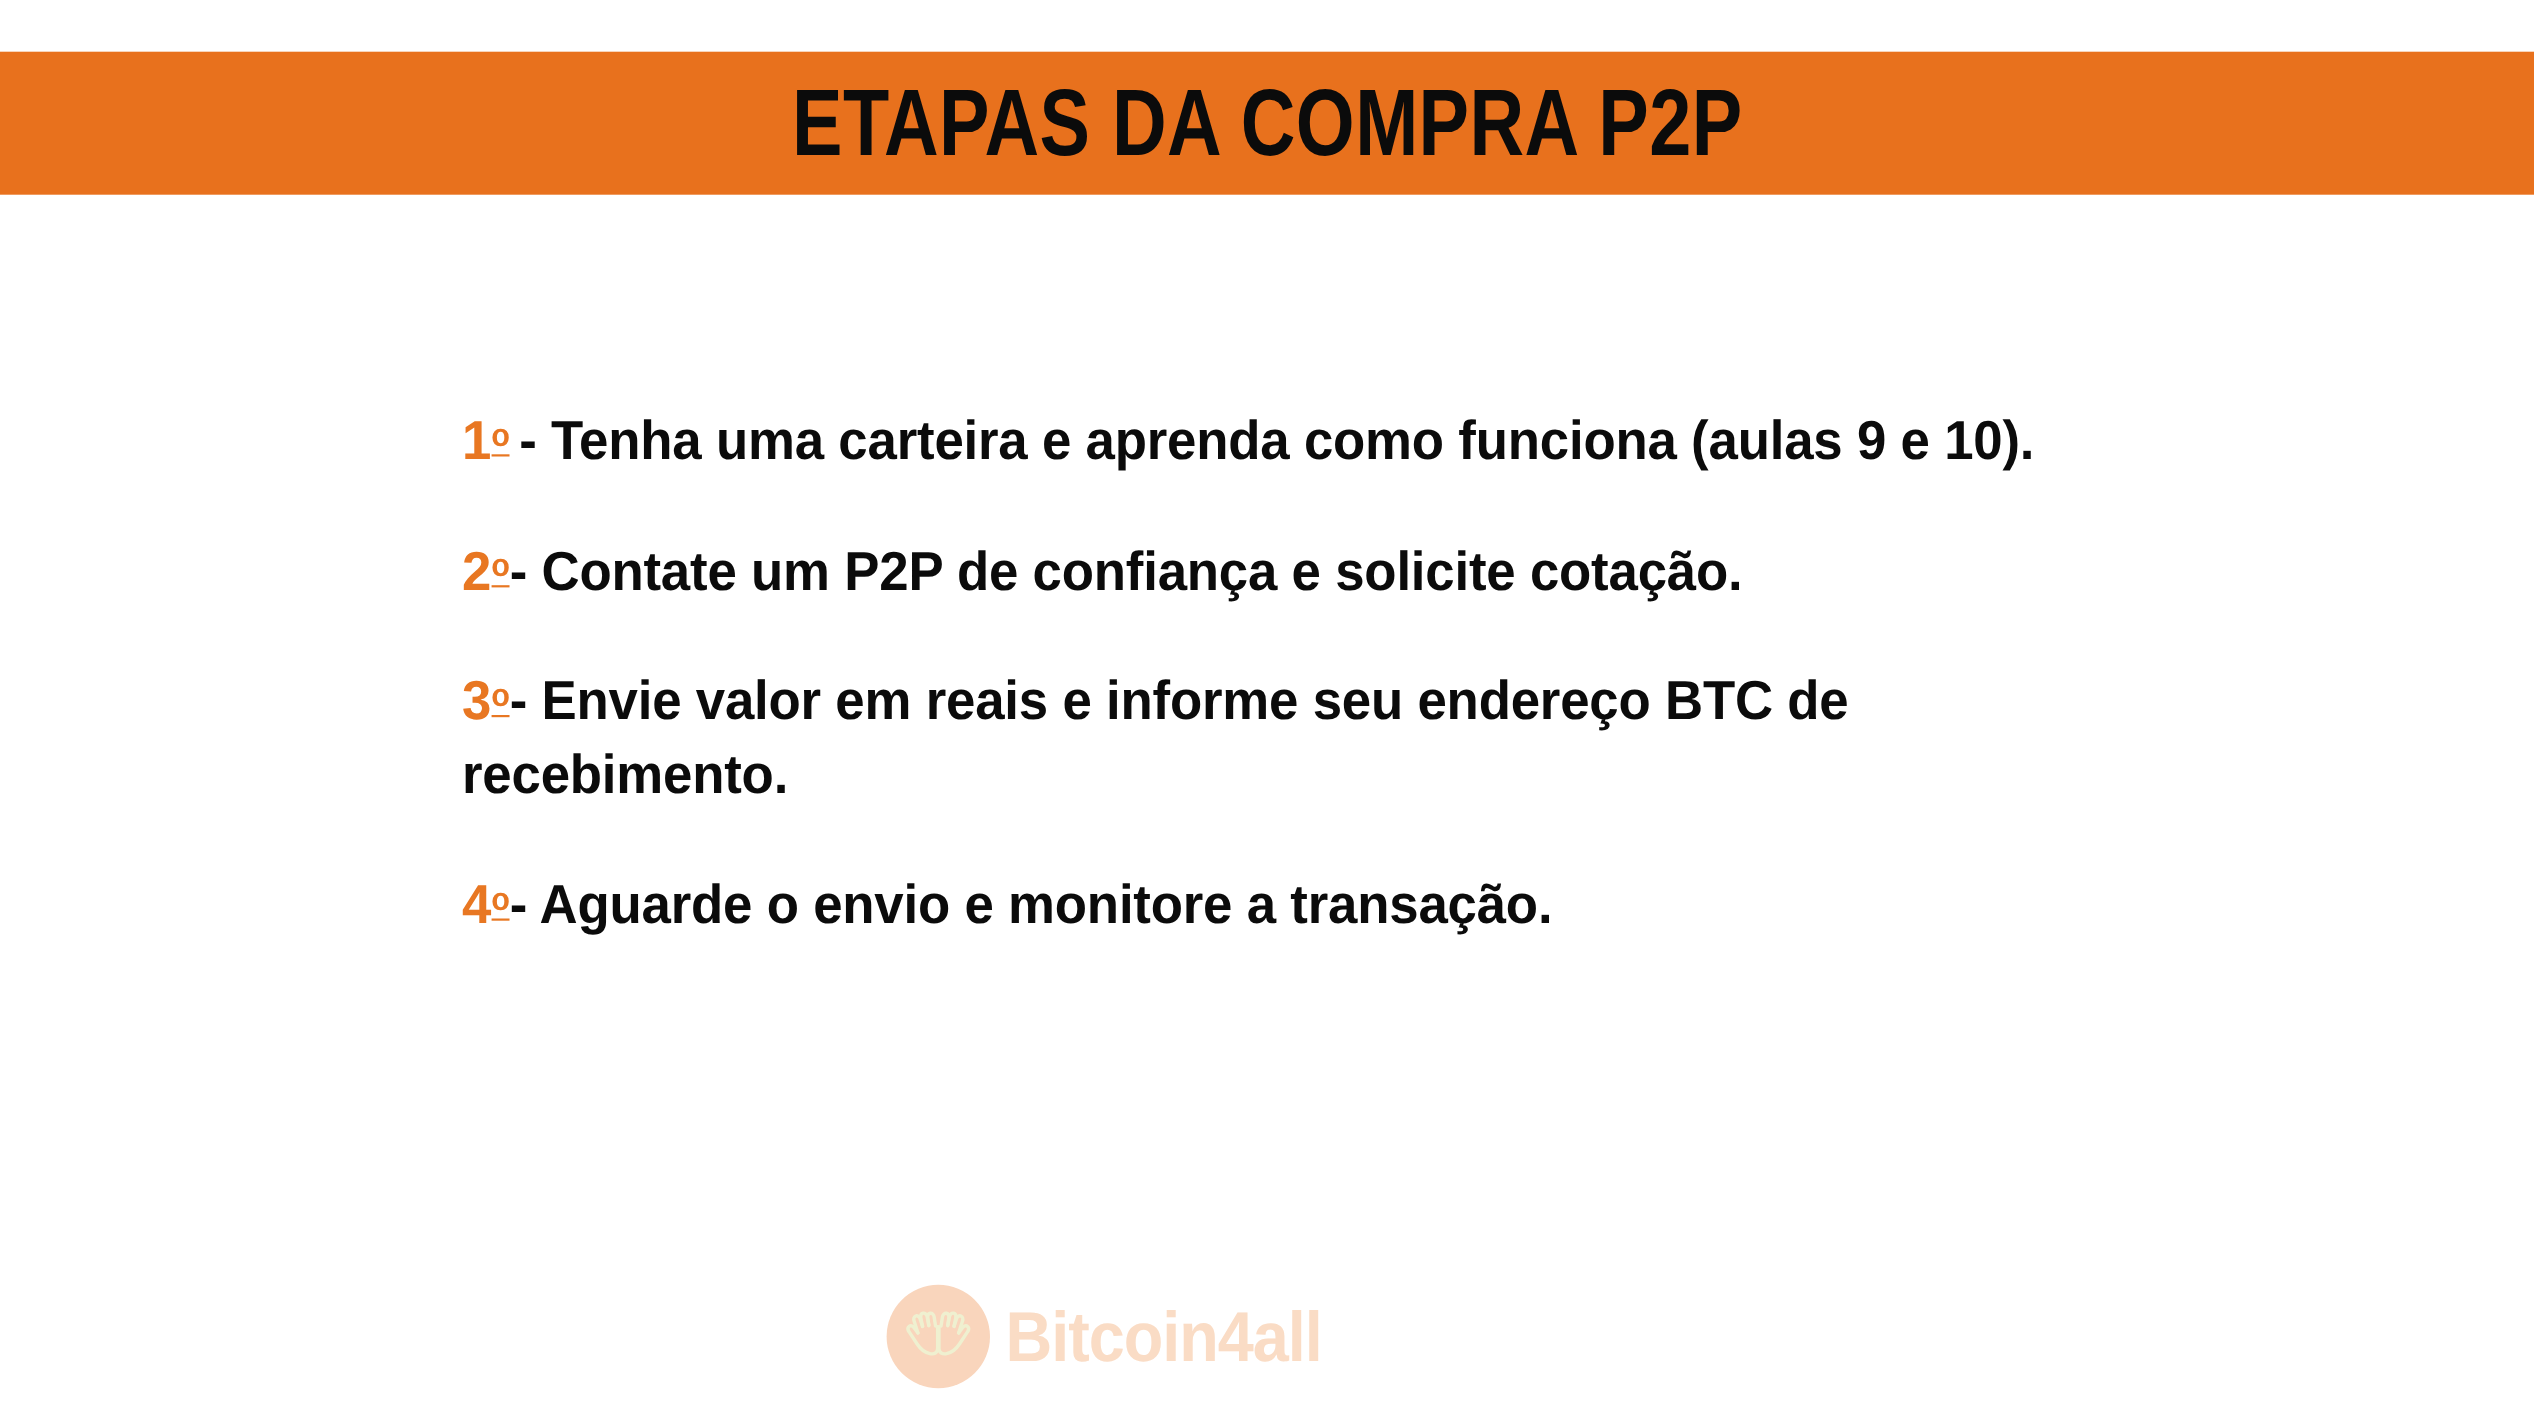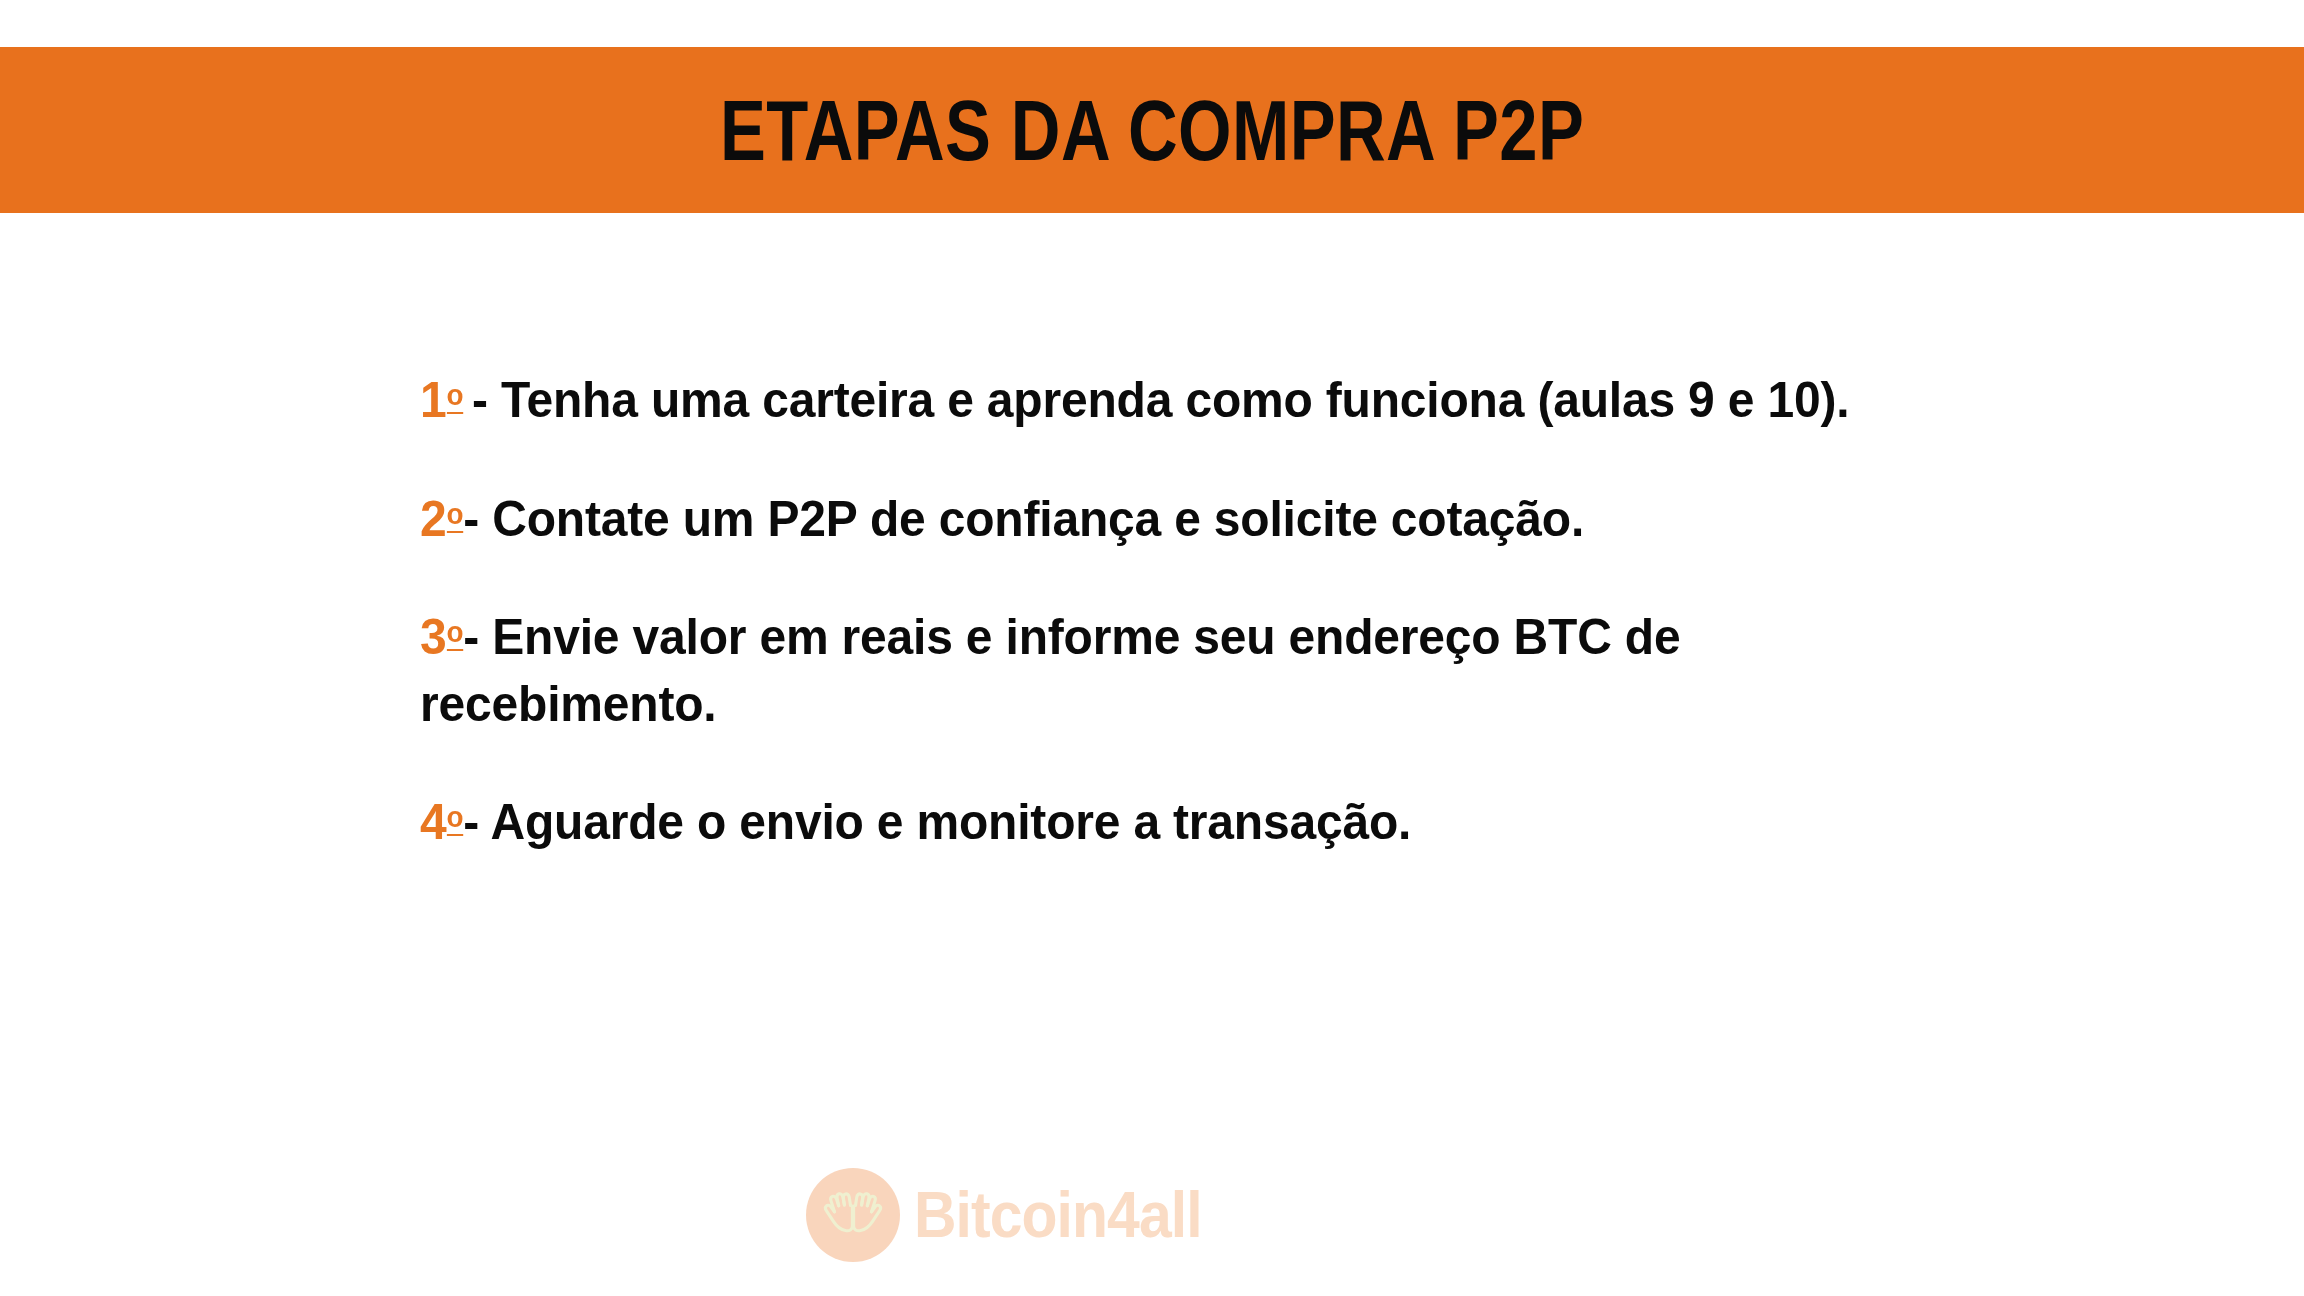--- a/index.html
+++ b/index.html
@@ -21,21 +21,21 @@
     inset: 0;
     background: #ffffff;
   }
 
   
   #header-banner {
     position: absolute;
     left: 0;
     top: 47px;
     width: 2304px;
-    height: 166px;
+    height: 130px;
     background: #E8711D;
     display: flex;
     align-items: center;
     justify-content: center;
   }
   #slide-title {
     color: #0b0b0b;
     font-family: "Liberation Sans Narrow", "Liberation Sans", sans-serif;
     font-size: 86px;
     font-weight: bold;

